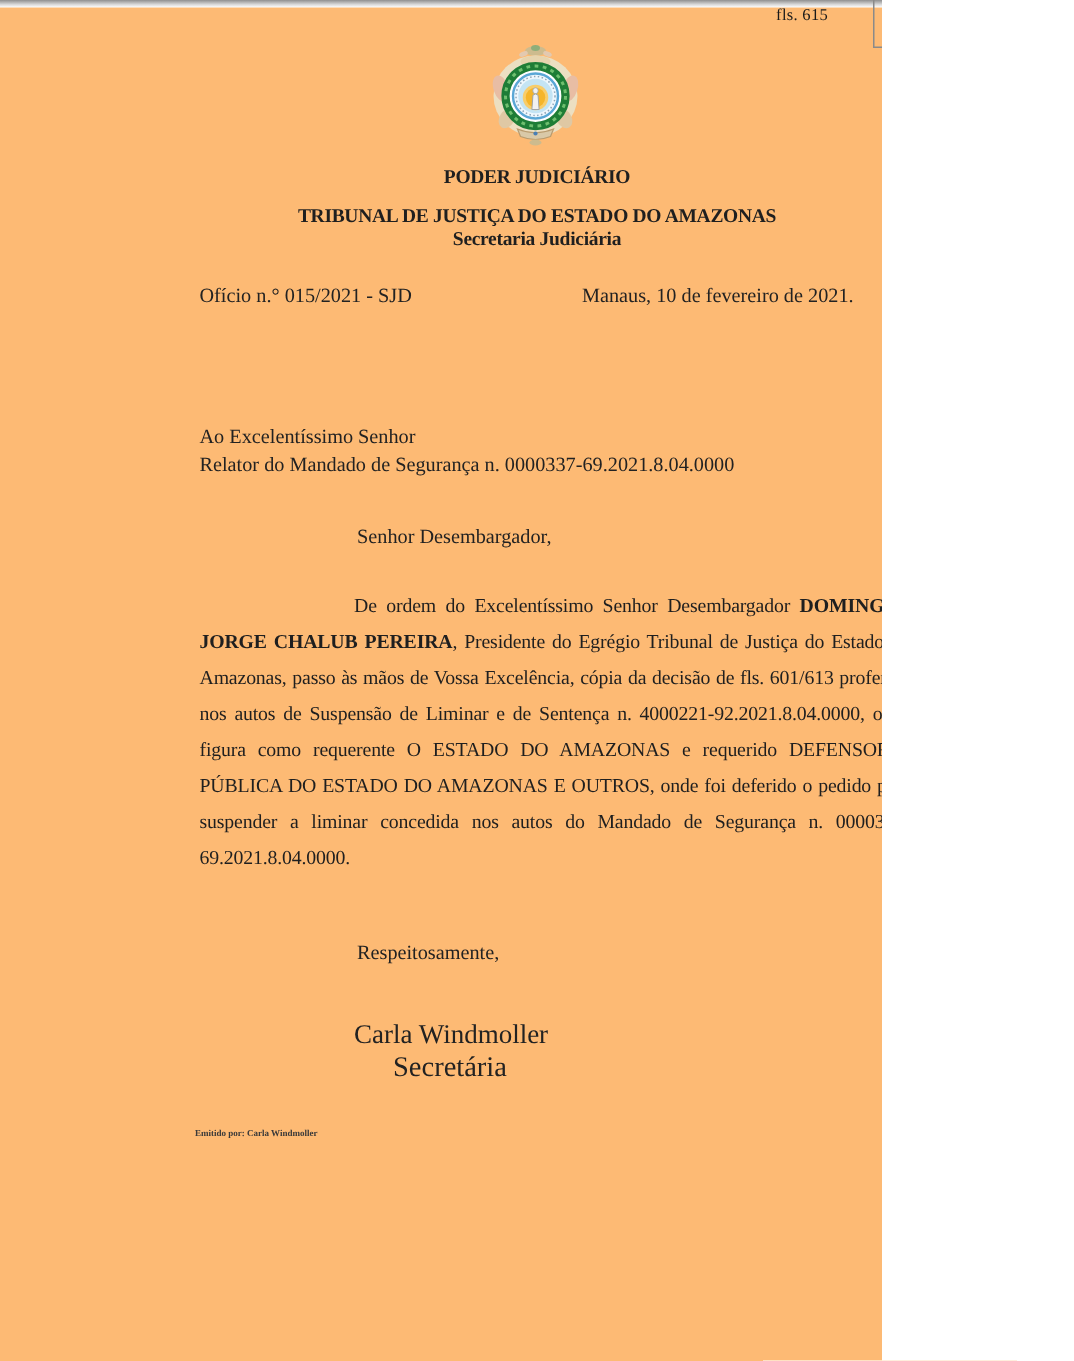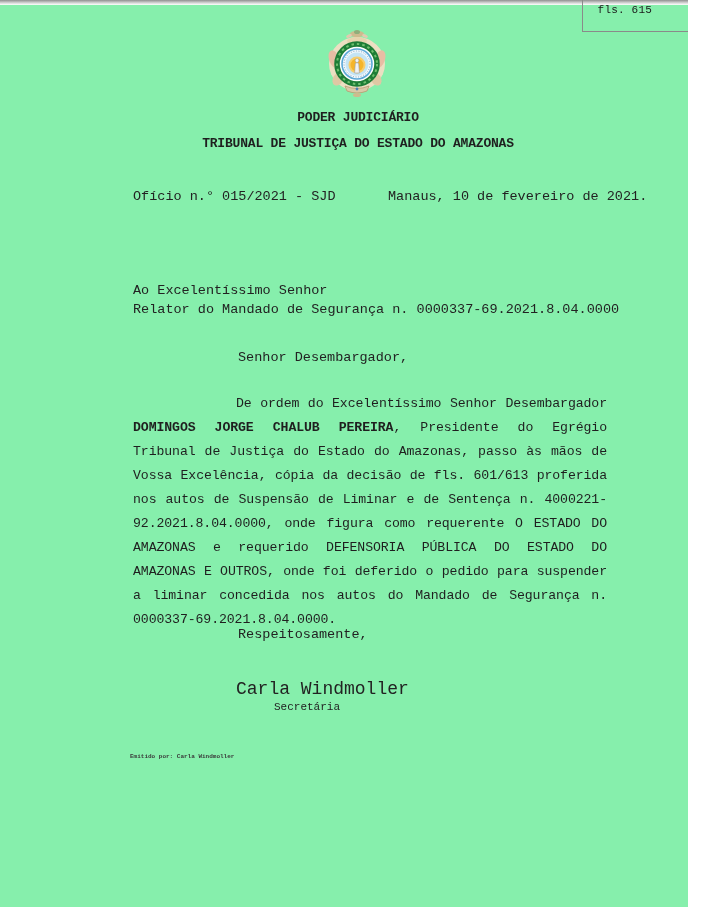--- a/index.html
+++ b/index.html
@@ -1,20 +1,20 @@
 <!DOCTYPE html>
 <html><head>
 <meta charset="utf-8">
 <style>
   html,body{margin:0;padding:0;background:#ffffff;}
   #page{
     position:relative;
-    width:688px;height:907px;
-    background:#86efac;
-    font-family:Liberation Mono, monospace;
+    width:588px;height:907px;
+    background:#fdba74;
+    font-family:Liberation Serif, serif;
     color:#222;
     overflow:hidden;
   }
   .abs{position:absolute;}
   
   #top-edge{
     left:0;top:0;width:716px;height:5px;
     background:linear-gradient(#8f8f8f,#d9d9d9 60%,#ffffff);
   }
   
@@ -48,21 +48,21 @@
     font-size:13.2px;line-height:24px;
     text-align:justify;text-indent:103px;
     letter-spacing:-0.1px;
     color:#1f1f1f;
   }
   #body-paragraph .bold{font-weight:bold;}
   
   #closing{left:133px;top:627px;font-size:13.5px;padding-left:105px;}
   
   #sig-name{left:236px;top:679px;font-size:18px;}
-  #sig-title{left:274px;top:701px;font-size:11px;}
+  #sig-title{left:262px;top:701px;font-size:19px;}
   #emitted-by{left:130px;top:753px;font-size:6px;font-weight:bold;color:#3a3a3a;}
   
   #side-note{
     left:691px;top:907px;
     width:907px;height:25px;
     transform:rotate(-90deg);
     transform-origin:0 0;
     font-size:9px;line-height:12px;
     color:#6e6e6e;
     white-space:nowrap;
@@ -107,20 +107,21 @@
       <path d="M29.6 44 L30.3 34.5 Q32 32.8 33.7 34.5 L34.4 44 Z" fill="#f2f2f2" stroke="#98a0a8" stroke-width="0.6"></path>
 
       <path d="M20 57 Q32 62 44 57 L42 62 Q32 66 22 62 Z" fill="#d9c9a8" stroke="#b89b6e" stroke-width="0.8"></path>
       <ellipse cx="32" cy="66" rx="4" ry="2" fill="#cdbb8e"></ellipse>
       <circle cx="32" cy="60" r="1.4" fill="#4a7fb5"></circle>
     </svg>
   </div>
 
   <div class="abs center-line" id="header-2">TRIBUNAL DE JUSTIÇA DO ESTADO DO AMAZONAS</div>
   <div class="abs center-line" id="header-1">PODER JUDICIÁRIO</div>
+  <div class="abs center-line" id="header-3">Secretaria Judiciária</div>
 
   <div class="abs" id="oficio-number">Ofício n.° 015/2021 - SJD</div>
   <div class="abs" id="dateline">Manaus, 10 de fevereiro de 2021.</div>
 
   <div class="abs" id="addressee">
     <div>Ao Excelentíssimo Senhor</div>
     <div>Relator do Mandado de Segurança n. 0000337-69.2021.8.04.0000</div>
   </div>
 
   <div class="abs" id="salutation">Senhor Desembargador,</div>

